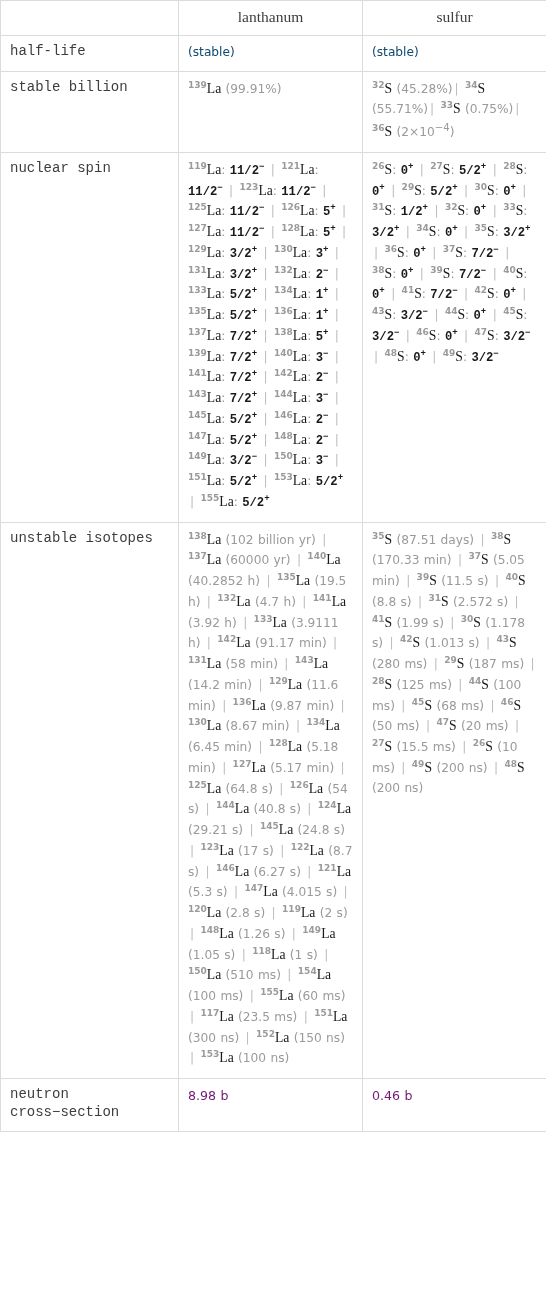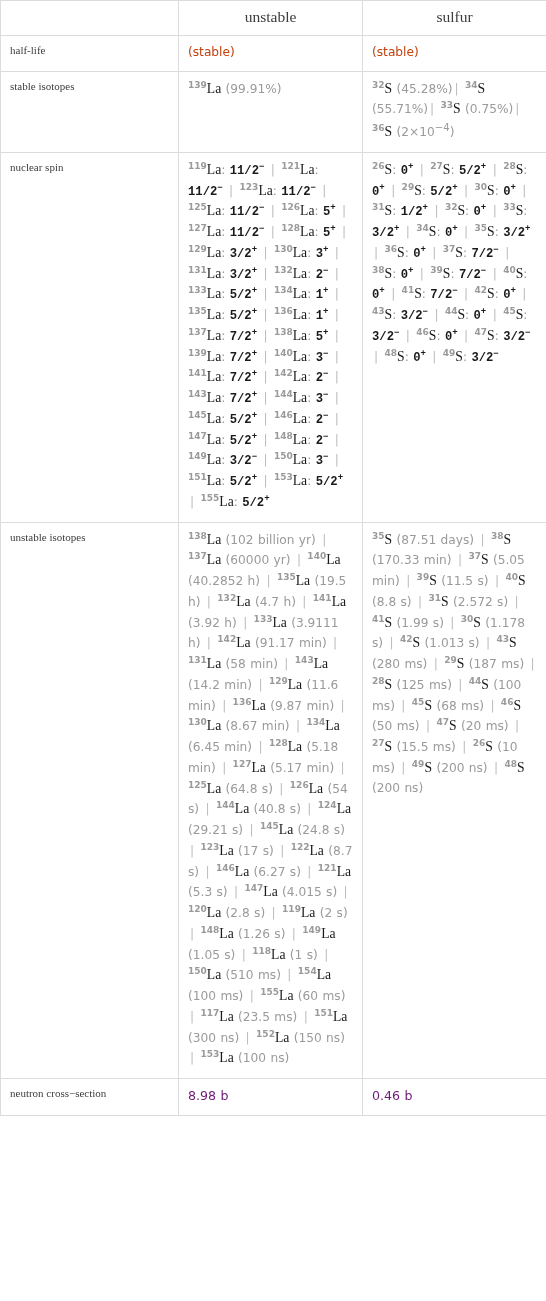--- a/index.html
+++ b/index.html
@@ -31,24 +31,24 @@
   th.colhead {
     text-align: center;
     font-size: 15.5px;
     color: #3d3d3d;
     padding: 7px 9px 8px 9px;
     font-family: "Liberation Serif", "DejaVu Serif", serif;
   }
   th.corner { border-left: 1px solid #dcdcdc; }
 
   td.rowlabel {
-    font-size: 11px;
+    font-size: 14px;
     color: #3d3d3d;
     line-height: 1.28;
-    font-family: Liberation Serif, serif;
+    font-family: Liberation Mono, monospace;
   }
 
   td.value {
     font-family: "DejaVu Sans", "Liberation Sans", sans-serif;
     font-size: 12.2px;
     line-height: 1.52;
     color: #9a9a9a;
     word-spacing: 0.5px;
   }
   td.value .iso {
@@ -89,48 +89,48 @@
   }
   td.value .plain {
     color: #701a75;
     font-size: 12.6px;
   }
   td.value .plain sup {
     font-size: 0.72em;
     vertical-align: super;
     line-height: 0;
   }
-  td.value.stable-note { color: #c2410c; }
+  td.value.stable-note { color: #0c4a6e; }
 </style>
 </head>
 <body>
 
 <table class="prop-table">
   <colgroup>
     <col class="c-label">
       <col class="c-val">
       <col class="c-val">
   </colgroup>
   <thead>
     <tr>
       <th class="corner"></th>
-      <th class="colhead">unstable</th>
+      <th class="colhead">lanthanum</th>
       <th class="colhead">sulfur</th>
     </tr>
   </thead>
   <tbody>
 
     <tr>
       <td class="rowlabel">half-life</td>
       <td class="value stable-note">(stable)</td>
       <td class="value stable-note">(stable)</td>
     </tr>
 
     <tr>
-      <td class="rowlabel">stable isotopes</td>
+      <td class="rowlabel">stable billion</td>
       <td class="value">
         <span class="iso"><sup>139</sup><span class="el">La</span></span>
         <span class="dim">(99.91%)</span>
       </td>
       <td class="value">
         <span class="iso"><sup>32</sup><span class="el">S</span></span>
         <span class="dim">(45.28%)</span><span class="sep">|</span>
         <span class="iso"><sup>34</sup><span class="el">S</span></span>
         <span class="dim">(55.71%)</span><span class="sep">|</span>
         <span class="iso"><sup>33</sup><span class="el">S</span></span>

